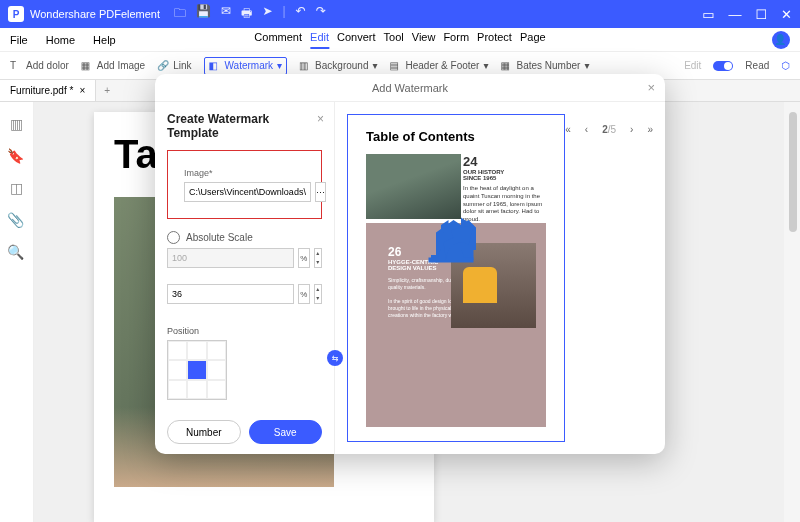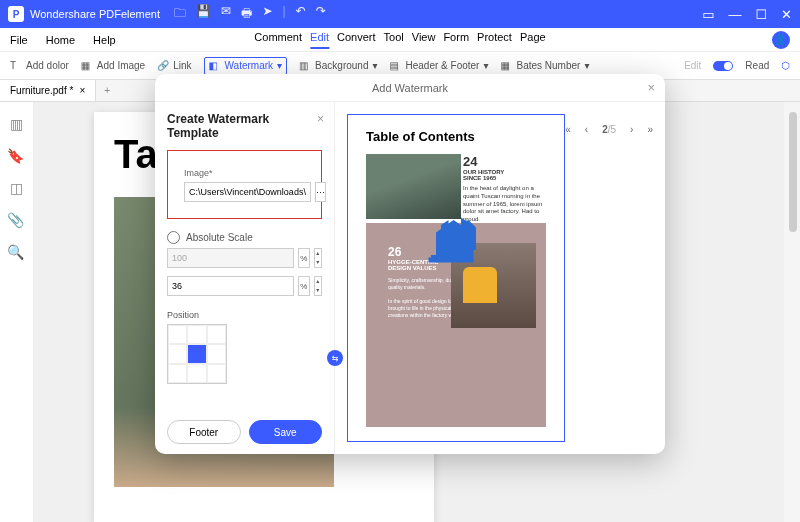--- a/index.html
+++ b/index.html
@@ -43,21 +43,21 @@
 .panel { width: 180px; border-right: 1px solid #eee; padding: 10px 12px; font-size: 10px; color: #555; display: flex; flex-direction: column; position: relative; }
 .panel h3 { font-size: 12px; color: #222; margin-bottom: 10px; font-weight: 600; }
 .panel .x2 { position: absolute; right: 10px; top: 10px; cursor: pointer; color: #999; font-size: 12px; }
 .fieldgroup { border: 1.5px solid #d93030; padding: 16px; margin-bottom: 6px; }
 .fieldgroup label { font-size: 9px; color: #666; }
 .fieldgroup .row { display: flex; gap: 4px; margin-top: 4px; }
 .fieldgroup input { flex: 1; height: 20px; font-size: 9px; padding: 0 4px; border: 1px solid #ccc; }
 .fieldgroup .browse { width: 22px; height: 20px; border: 1px solid #ccc; background: #fff; cursor: pointer; font-size: 9px; }
 .radio-row { display: flex; align-items: center; gap: 6px; margin: 6px 0 4px; }
 .radio-row input { margin: 0; }
-.num-row { display: flex; gap: 4px; margin-bottom: 8px; }
+.num-row { display: flex; gap: 4px; margin-bottom: 16px; }
 .num-row input { flex: 1; height: 20px; font-size: 9px; padding: 0 4px; border: 1px solid #ccc; }
 .num-row input:disabled { background: #f5f5f5; color: #aaa; }
 .num-row .unit { width: 20px; height: 20px; border: 1px solid #ccc; display: flex; align-items: center; justify-content: center; font-size: 8px; }
 .num-row .spin { width: 14px; height: 20px; border: 1px solid #ccc; display: flex; flex-direction: column; }
 .num-row .spin span { flex: 1; font-size: 6px; text-align: center; cursor: pointer; }
 .pos-label { font-size: 9px; margin: 6px 0 4px; }
 .pos-grid { width: 60px; height: 60px; border: 1px solid #ccc; display: grid; grid-template: repeat(3,1fr)/repeat(3,1fr); }
 .pos-grid div { border: 1px solid #eee; cursor: pointer; }
 .pos-grid div.sel { background: #3b5bff; }
 .panel-buttons { margin-top: auto; display: flex; gap: 8px; padding-top: 10px; }
@@ -235,21 +235,21 @@
           <div></div>
           <div></div>
         <div></div>
           <div class="sel"></div>
           <div></div>
         <div></div>
           <div></div>
           <div></div>
       </div>
       <div class="panel-buttons">
-        <button>Footer</button>
+        <button>Number</button>
         <button class="primary">Save</button>
       </div>
     </div>
     <div class="preview">
       <div class="preview-page">
         <h4>Table of Contents</h4>
         <div class="pv-row1">
           <div class="pv-img1"></div>
           <div class="pv-txt1">
             <div class="big">24</div>

